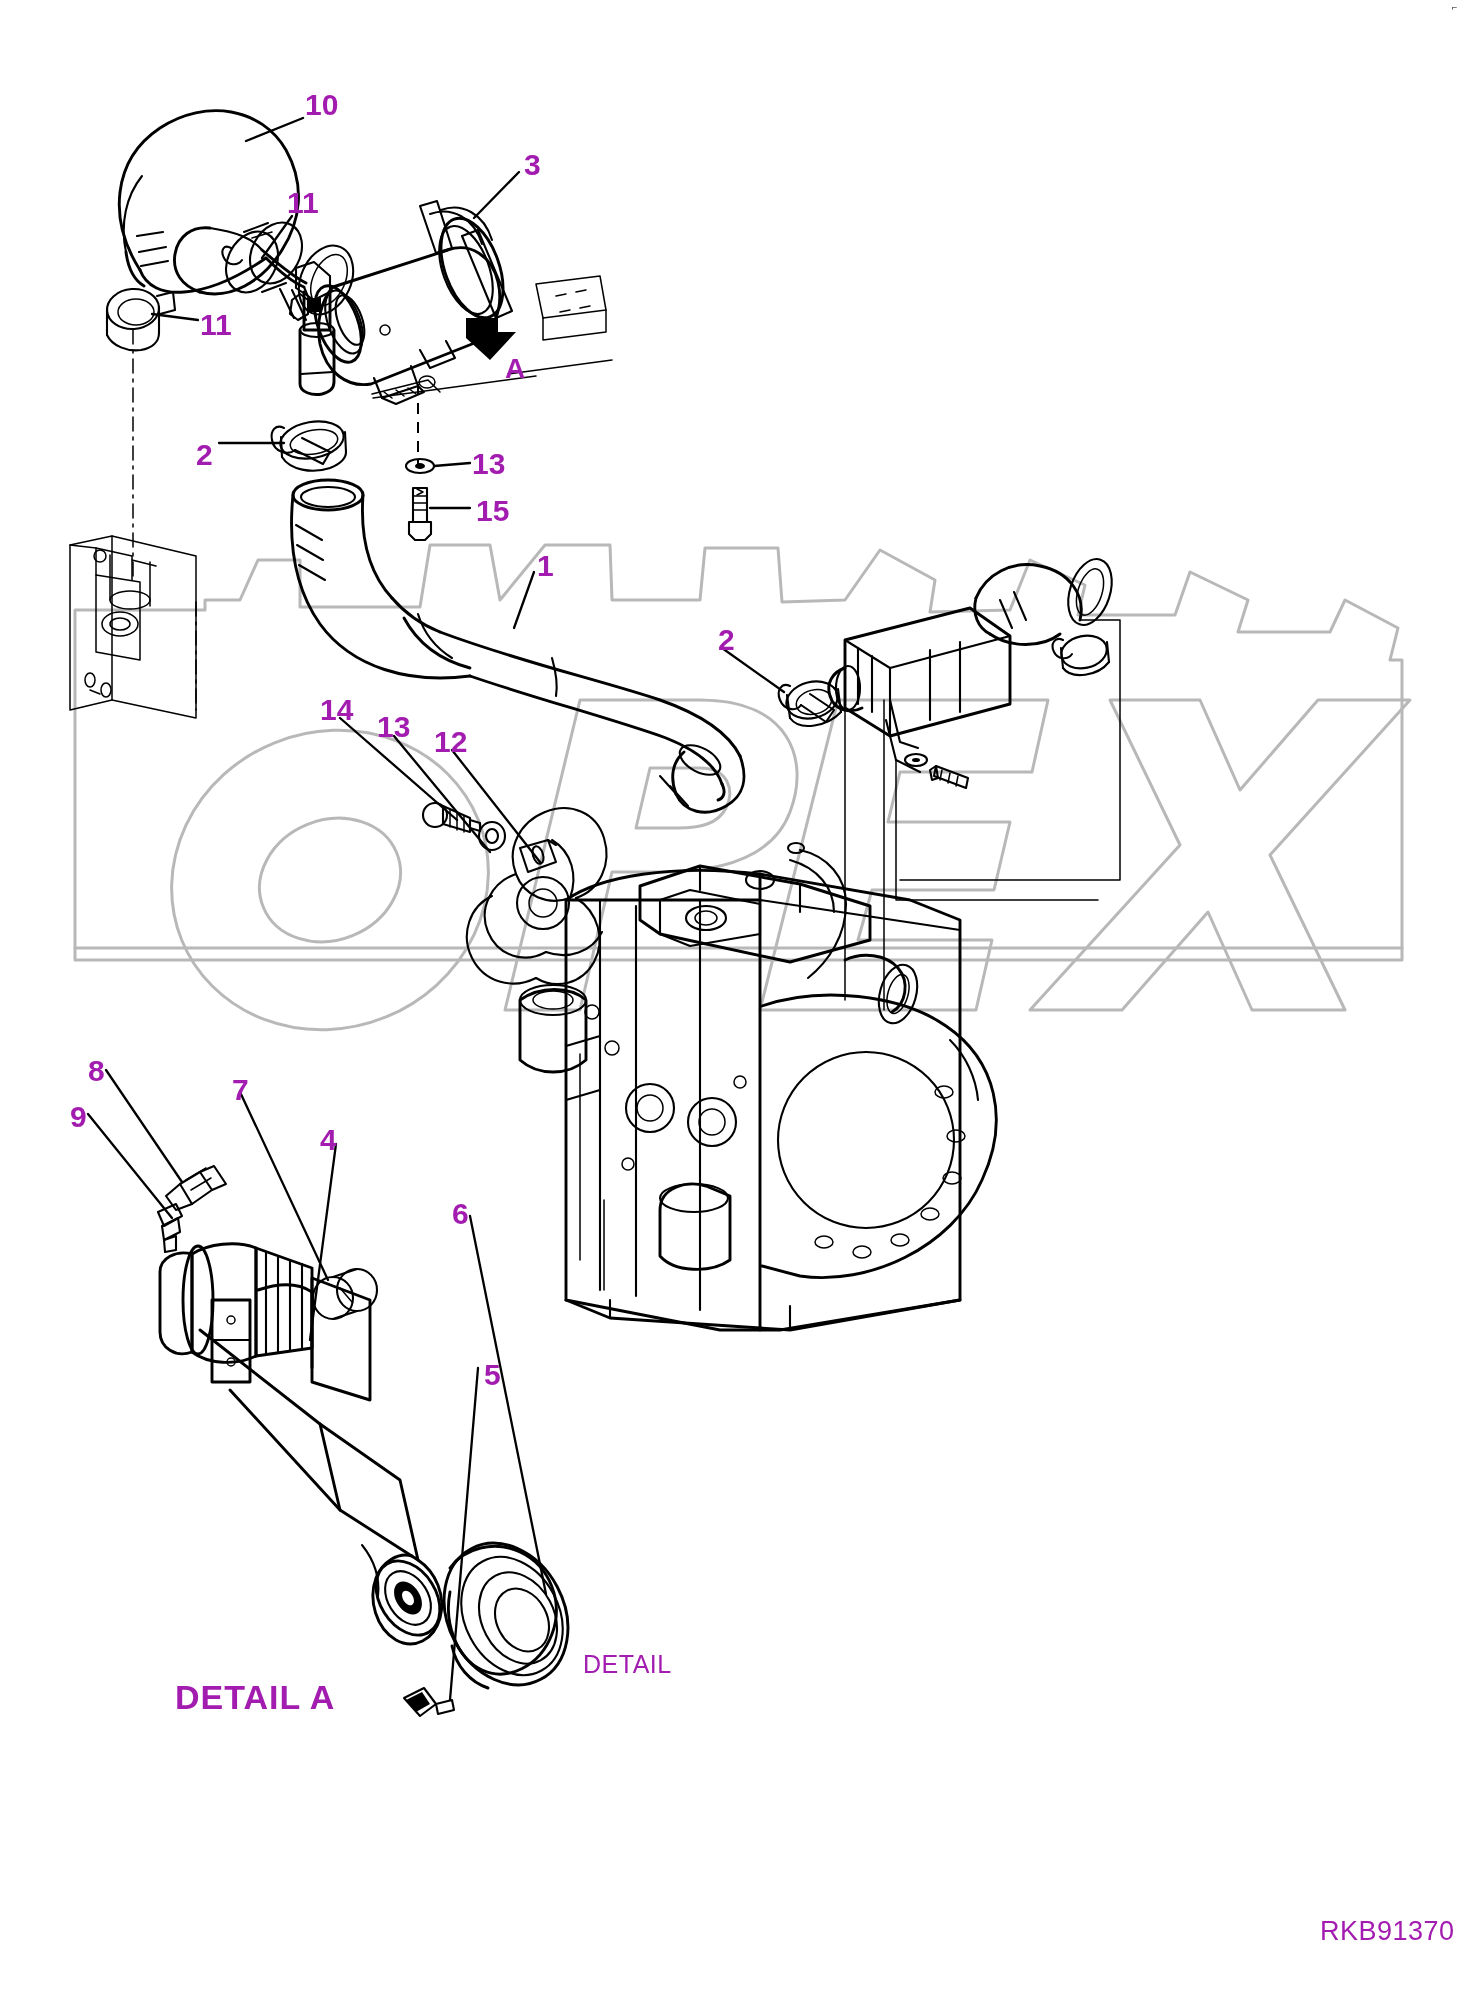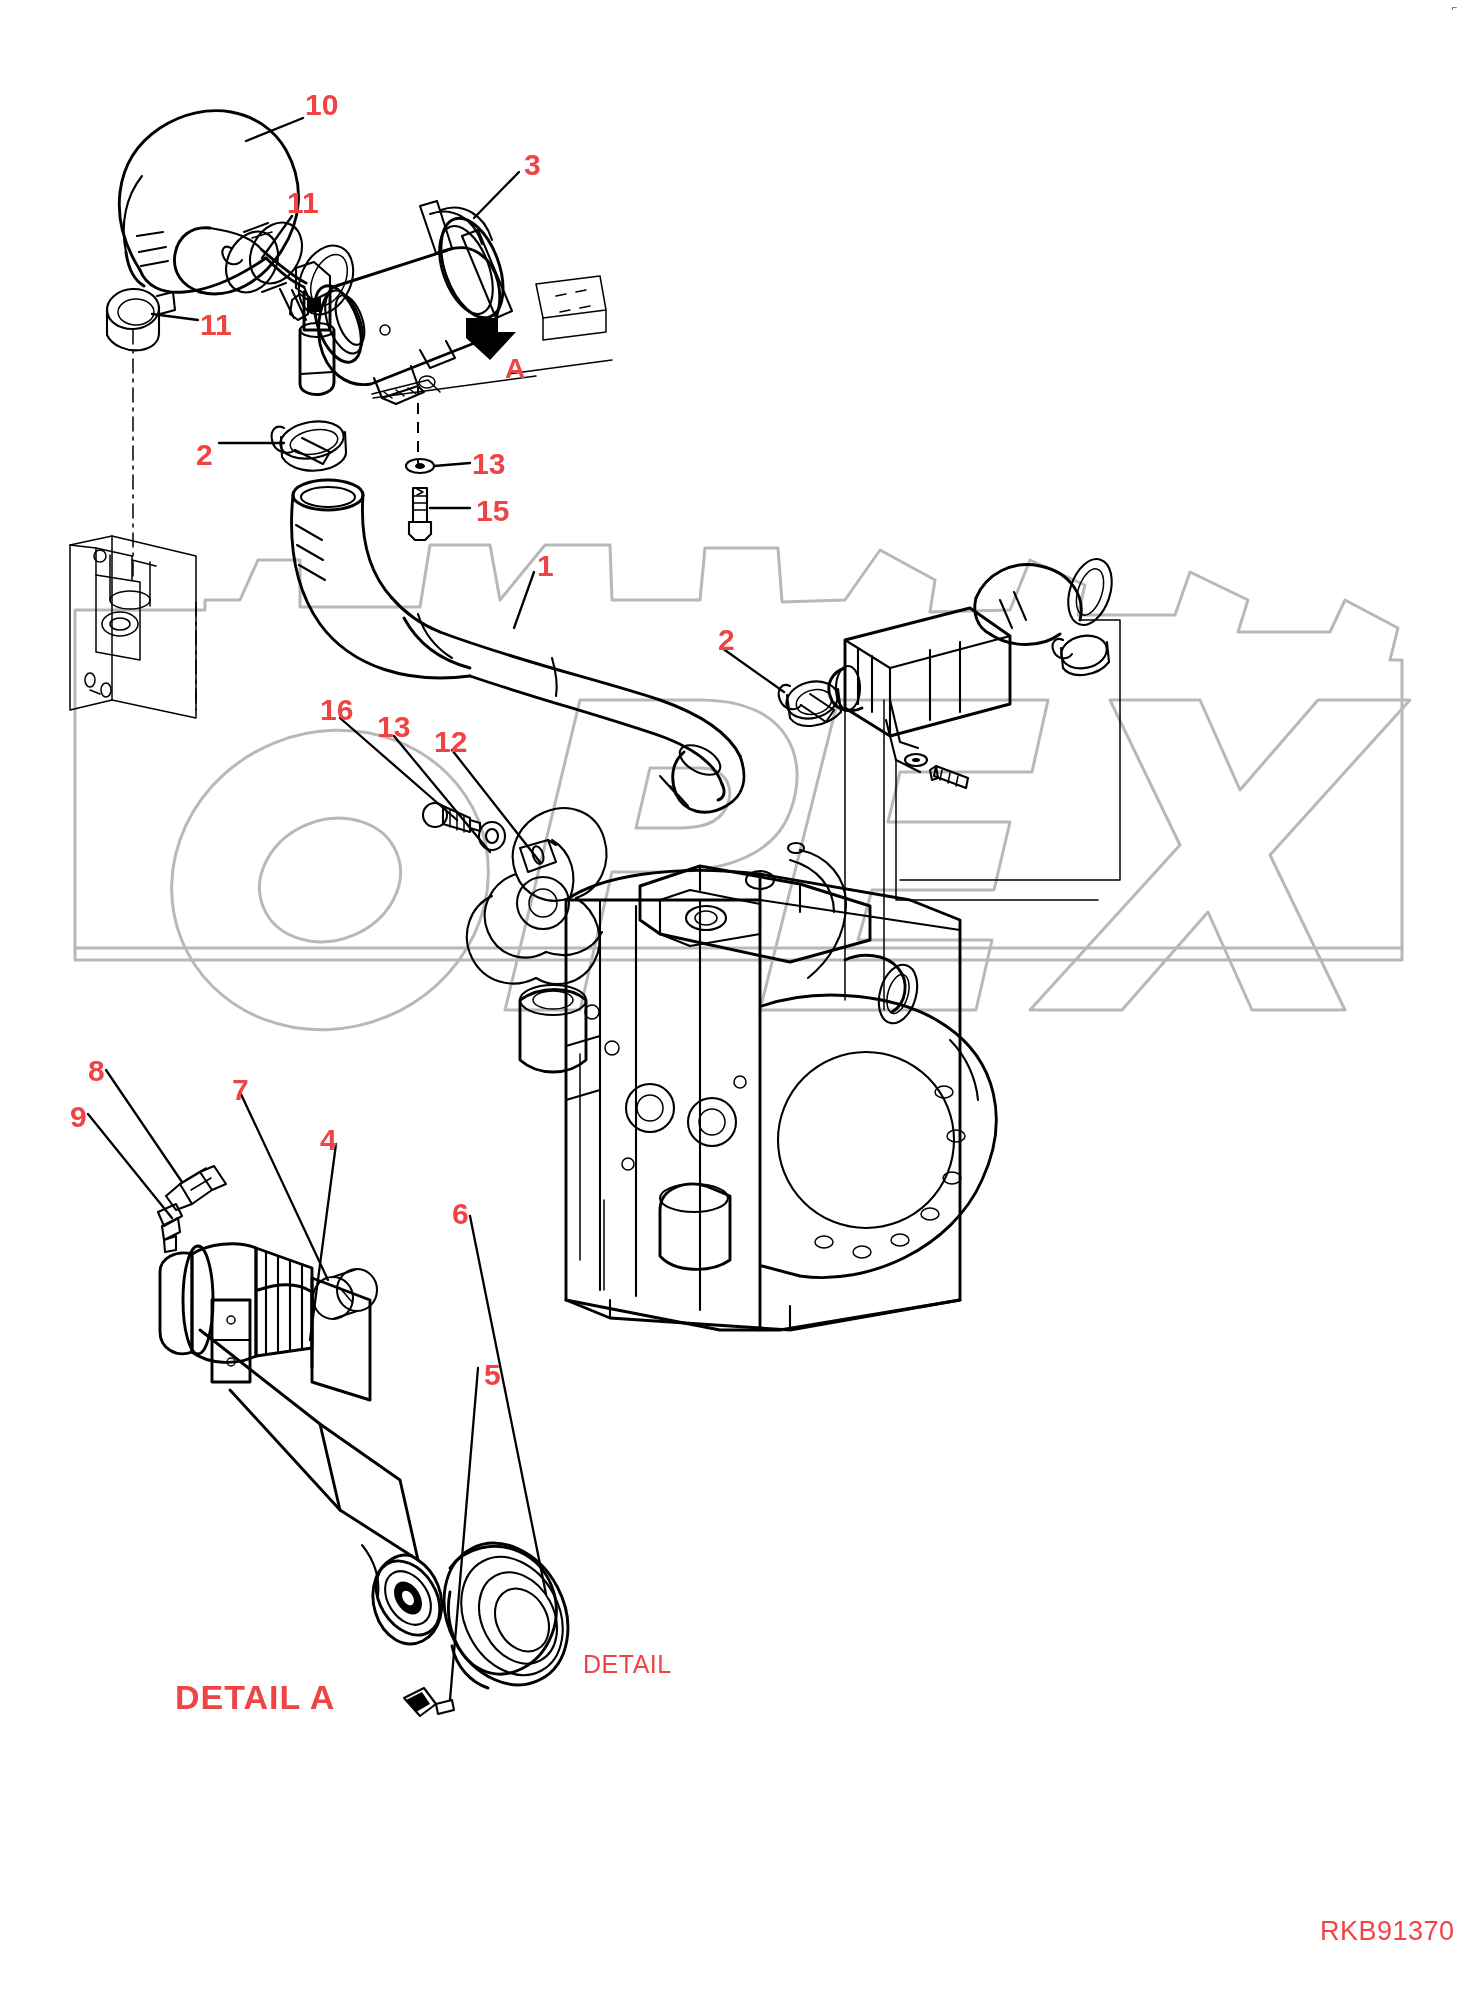--- a/index.html
+++ b/index.html
@@ -1,19 +1,19 @@
 <!DOCTYPE html>
 <html><head>
 <meta charset="utf-8">
 <style>
   html,body{margin:0;padding:0;background:#fff;}
   body{width:1477px;height:2008px;position:relative;overflow:hidden;
        font-family:"Liberation Sans", sans-serif;}
   #sheet{position:absolute;inset:0;background:#fff;}
-  .lbl{position:absolute;font-weight:bold;color:#ef4444;line-height:1;white-space:nowrap;}
+  .lbl{position:absolute;font-weight:bold;color:#a21caf;line-height:1;white-space:nowrap;}
   .callout{font-size:30px;font-weight:bold;}
   .detail-title{font-size:34px;font-weight:bold;letter-spacing:1px;}
   .engine-title{font-size:25px;font-weight:normal;letter-spacing:.5px;}
   .partno{font-size:27px;font-weight:normal;letter-spacing:.5px;}
   .secletter{font-size:28px;font-weight:bold;}
   svg{position:absolute;left:0;top:0;}
   .ln{fill:none;stroke:#000;stroke-width:2.1;stroke-linecap:round;stroke-linejoin:round;}
   .ln-t{fill:none;stroke:#000;stroke-width:1.5;stroke-linecap:round;stroke-linejoin:round;}
   .ln-h{fill:none;stroke:#000;stroke-width:2.9;stroke-linecap:round;stroke-linejoin:round;}
   .lead{fill:none;stroke:#000;stroke-width:2.3;stroke-linecap:round;}
@@ -447,21 +447,21 @@
   <div class="lbl callout" style="left:320px;top:1125px;">4</div>
   <div class="lbl callout" style="left:484px;top:1360px;">5</div>
   <div class="lbl callout" style="left:452px;top:1199px;">6</div>
   <div class="lbl callout" style="left:232px;top:1075px;">7</div>
   <div class="lbl callout" style="left:88px;top:1056px;">8</div>
   <div class="lbl callout" style="left:70px;top:1102px;">9</div>
   <div class="lbl callout" style="left:305px;top:90px;">10</div>
   <div class="lbl callout" style="left:287px;top:188px;">11</div>
   <div class="lbl callout" style="left:200px;top:310px;">11</div>
   <div class="lbl callout" style="left:434px;top:727px;">12</div>
-  <div class="lbl callout" style="left:320px;top:695px;">16</div>
+  <div class="lbl callout" style="left:320px;top:695px;">14</div>
   <div class="lbl callout" style="left:377px;top:712px;">13</div>
   <div class="lbl callout" style="left:476px;top:496px;">15</div>
   <div class="lbl callout" style="left:472px;top:449px;">13</div>
 
   <div class="lbl secletter" style="left:505px;top:355px;">A</div>
   <div class="lbl detail-title" style="left:175px;top:1680px;">DETAIL A</div>
   <div class="lbl engine-title" style="left:583px;top:1652px;">DETAIL</div>
   <div class="lbl partno" style="left:1320px;top:1918px;text-align:right;">RKB91370</div>
 
   <div class="cmark" style="left:1452px;top:2px;">⌐</div>

